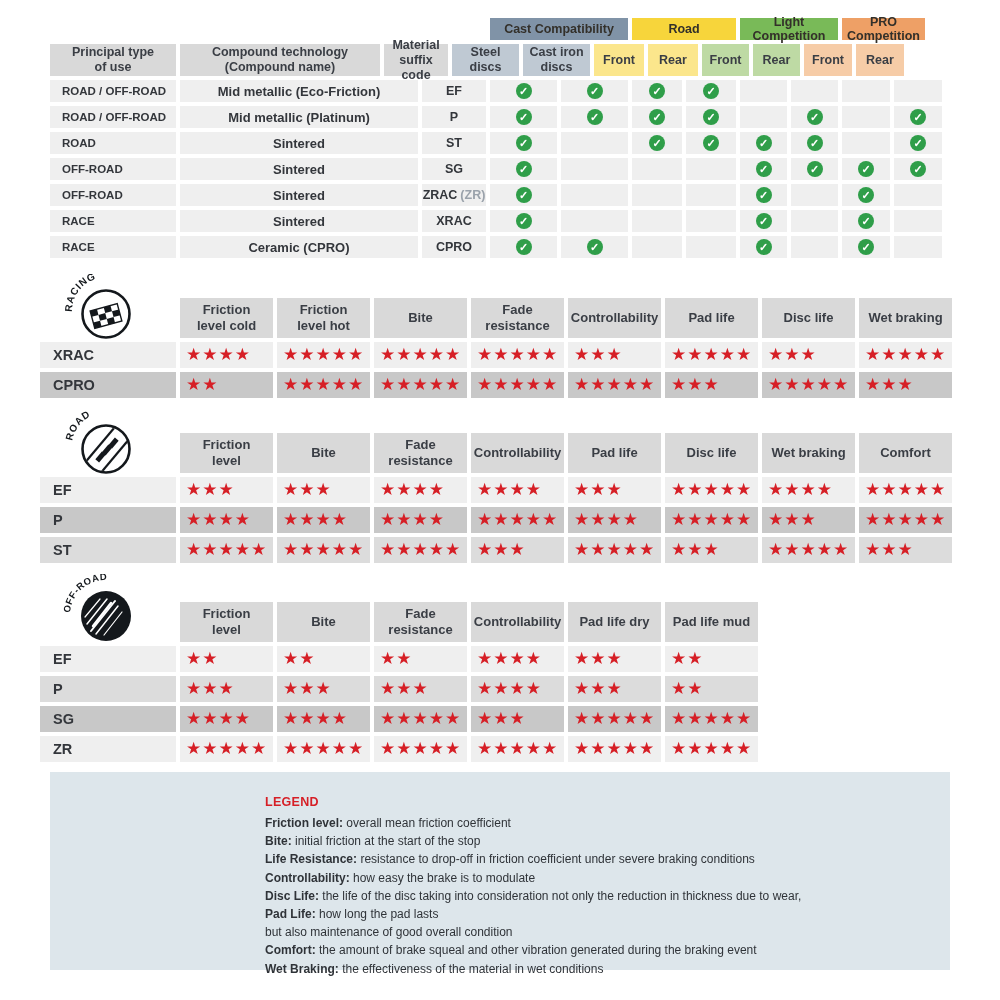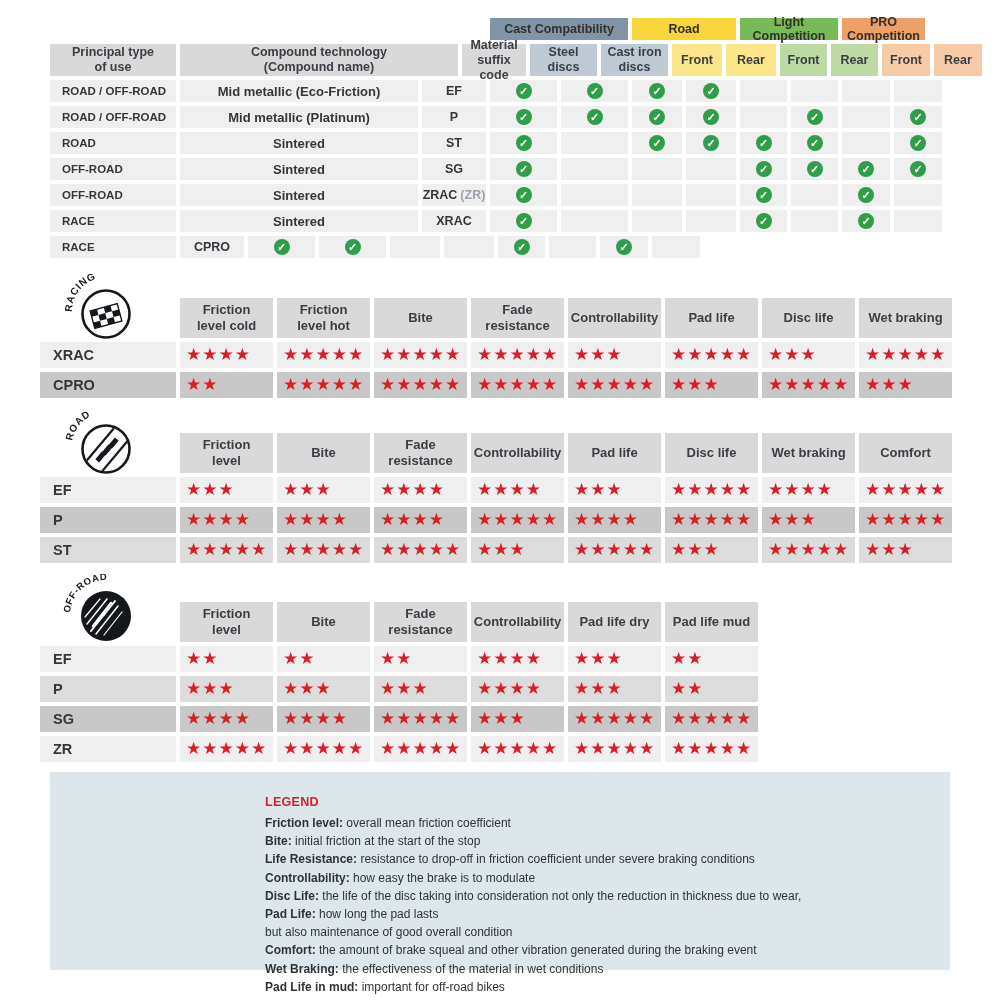--- a/index.html
+++ b/index.html
@@ -42,21 +42,21 @@
     <div class="trow">
       <div class="cell spacer" style="width: 436px;"></div>
       <div class="cell ghead" style="width: 138px; background: rgb(128, 147, 167);">Cast Compatibility</div>
       <div class="cell ghead" style="width: 104px; background: rgb(247, 213, 59);">Road</div>
       <div class="cell ghead" style="width: 98px; background: rgb(121, 186, 88);">Light Competition</div>
       <div class="cell ghead" style="width: 83px; background: rgb(238, 160, 102);">PRO Competition</div>
     </div>
     <div class="trow">
       <div class="cell chead" style="width: 126px;">Principal type
 of use</div>
-      <div class="cell chead" style="width: 278px;">Compound technology
+      <div class="cell chead" style="width: 200px;">Compound technology
 (Compound name)</div>
       <div class="cell chead" style="width: 64px;">Material
 suffix code</div>
       <div class="cell chead" style="width: 67px; background: rgb(191, 201, 211);">Steel
 discs</div>
       <div class="cell chead" style="width: 67px; background: rgb(191, 201, 211);">Cast iron
 discs</div>
       <div class="cell chead" style="width: 50px; background: rgb(251, 230, 140);">Front</div>
       <div class="cell chead" style="width: 50px; background: rgb(251, 230, 140);">Rear</div>
       <div class="cell chead" style="width: 47px; background: rgb(190, 218, 164);">Front</div>
@@ -191,20 +191,21 @@
         <span class="check" style="background: rgb(47, 158, 73);">✓</span>
       </div>
       <div class="cell" style="width: 47px;"></div>
       <div class="cell" style="width: 48px;">
         <span class="check" style="background: rgb(47, 158, 73);">✓</span>
       </div>
       <div class="cell" style="width: 48px;"></div>
     </div>
     <div class="trow drow">
       <div class="cell use" style="width: 126px;">RACE</div>
+      <div class="cell comp" style="width: 238px;">Ceramic (CPRO)</div>
       <div class="cell code" style="width: 64px;">CPRO</div>
       <div class="cell" style="width: 67px;">
         <span class="check" style="background: rgb(47, 158, 73);">✓</span>
       </div>
       <div class="cell" style="width: 67px;">
         <span class="check" style="background: rgb(47, 158, 73);">✓</span>
       </div>
       <div class="cell" style="width: 50px;"></div>
       <div class="cell" style="width: 50px;"></div>
       <div class="cell" style="width: 47px;">
@@ -551,15 +552,14 @@
   <div id="legend-items">
       <div class="legend-line"><b>Friction level:</b> overall mean friction coefficient</div>
       <div class="legend-line"><b>Bite:</b> initial friction at the start of the stop</div>
       <div class="legend-line"><b>Life Resistance:</b> resistance to drop-off in friction coefficient under severe braking conditions</div>
       <div class="legend-line"><b>Controllability:</b> how easy the brake is to modulate</div>
       <div class="legend-line"><b>Disc Life:</b> the life of the disc taking into consideration not only the reduction in thickness due to wear,</div>
       <div class="legend-line"><b>Pad Life:</b> how long the pad lasts</div>
       <div class="legend-line">but also maintenance of good overall condition</div>
       <div class="legend-line"><b>Comfort:</b> the amount of brake squeal and other vibration generated during the braking event</div>
       <div class="legend-line"><b>Wet Braking:</b> the effectiveness of the material in wet conditions</div>
-      <div class="legend-line"><b>Pad Life in mud:</b> important for off-road bikes</div>
     </div>
 </div>
 
 </body></html>

